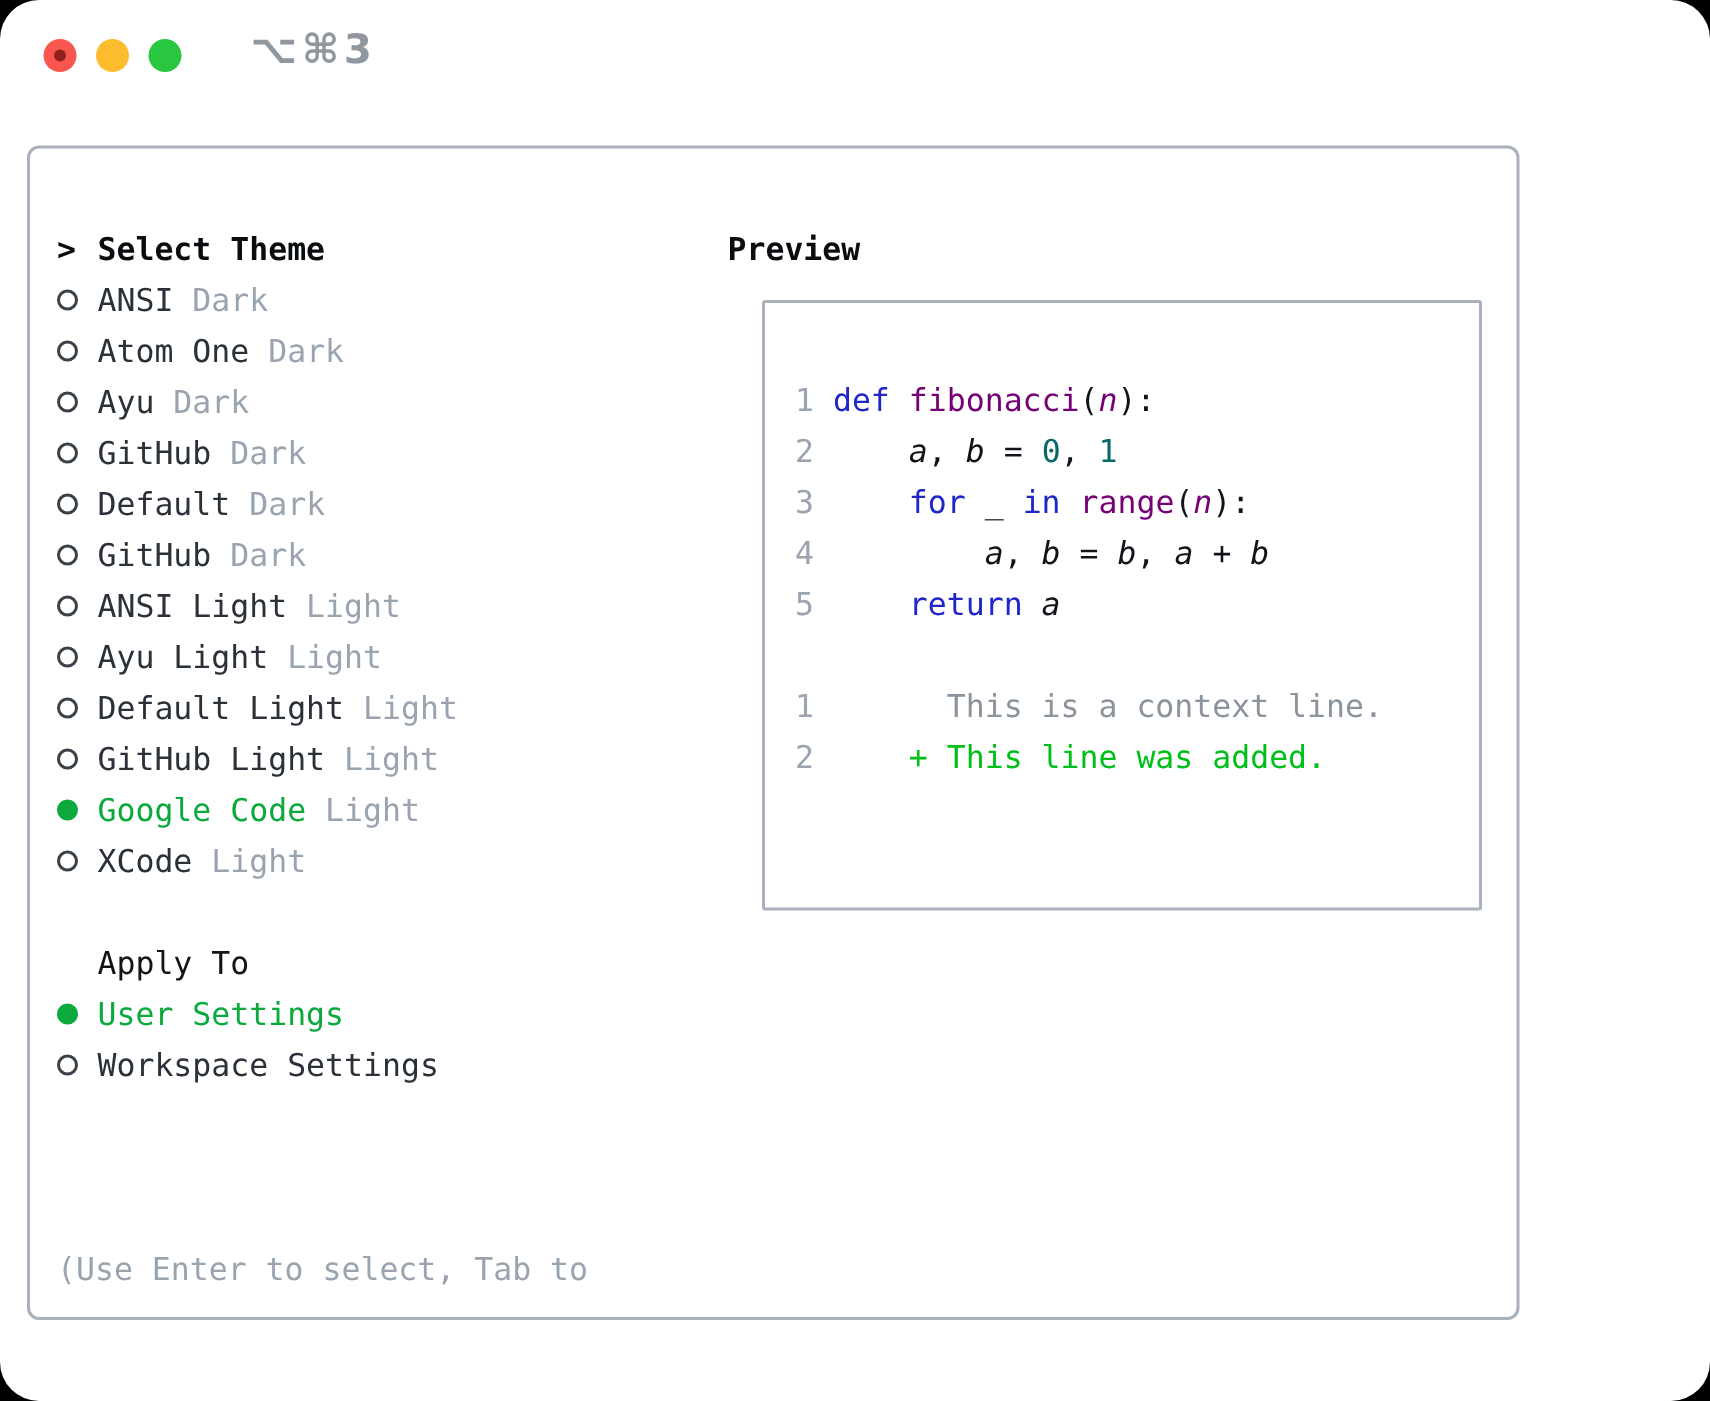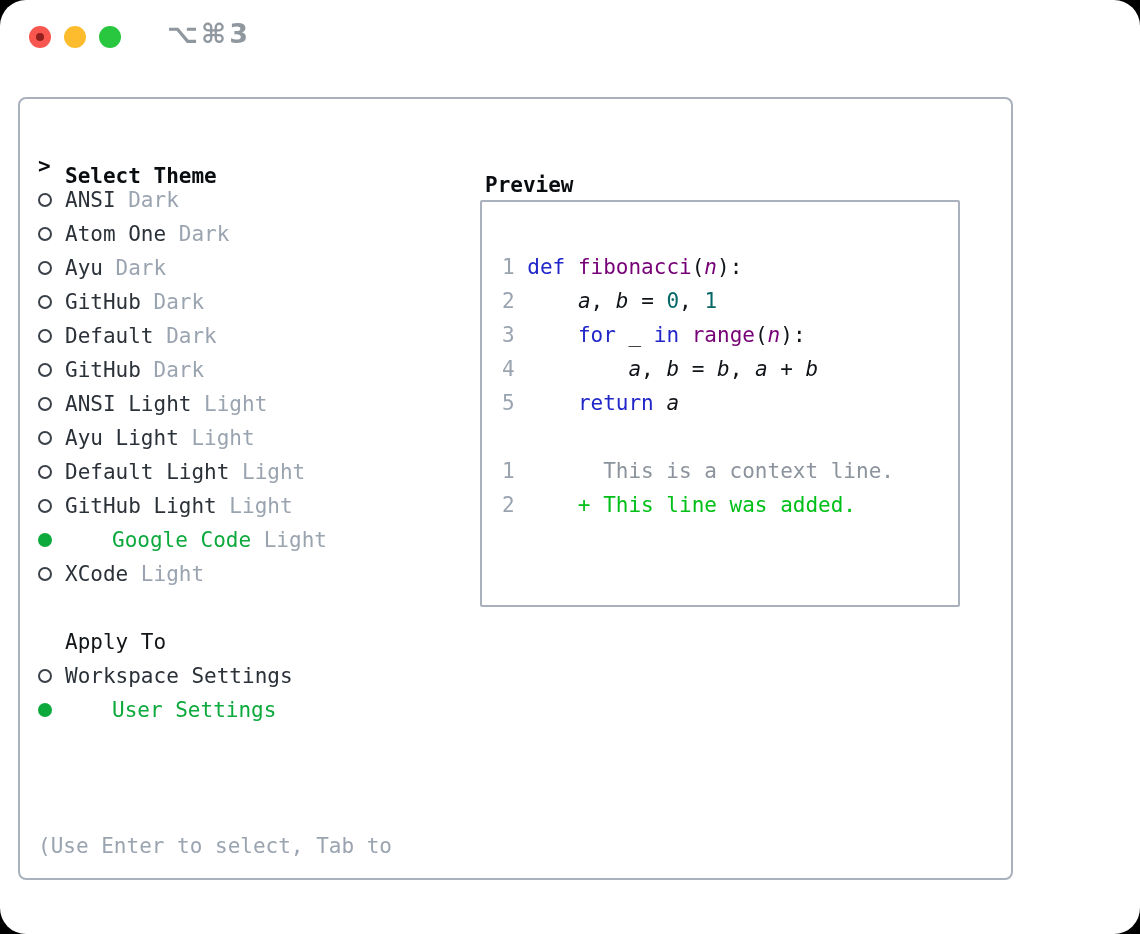--- a/index.html
+++ b/index.html
@@ -22,30 +22,30 @@
   .shortcut{position:absolute;left:167px;top:18px;font-family:"DejaVu Sans","Liberation Sans",sans-serif;
     font-size:27px;font-weight:bold;color:#8f979f;letter-spacing:3px;}
   
   .main-box{position:absolute;left:18px;top:97px;width:995px;height:783px;
     border:2px solid var(--border);border-radius:8px;background:#fff;}
   .row{height:34px;display:flex;align-items:center;font-size:21px;color:var(--text);white-space:pre;}
   .marker{width:27px;display:inline-flex;align-items:center;flex:0 0 27px;}
   .circle{width:14px;height:14px;border:2px solid #3a4149;border-radius:50%;display:inline-block;}
   .circle.sel{background:var(--green);border-color:var(--green);}
   .prompt{font-weight:bold;color:var(--heading);}
-  .htext{font-weight:bold;color:var(--heading);margin-top:19px;}
+  .htext{font-weight:bold;color:var(--heading);}
   .subhead{color:#121518;}
   .variant{color:var(--muted);}
-  .sel-label{color:var(--green);margin-left:47px;}
+  .sel-label{color:var(--green);}
   .spacer{height:34px;}
   .left-pane{position:absolute;left:18px;top:50px;width:440px;}
   .help{font-size:21px;line-height:34px;color:var(--muted);white-space:pre;}
   
   .preview-title{position:absolute;left:465px;top:50px;}
-  .preview-box{position:absolute;left:460px;top:101px;width:480px;height:407px;
+  .preview-box{position:absolute;left:488px;top:101px;width:480px;height:407px;
     border:2px solid var(--border);border-radius:2px;background:#fff;
     padding:48px 0 0 20px;overflow:hidden;}
   .pline{height:34px;font-size:21px;line-height:34px;white-space:pre;color:#101418;}
   .pline .num{color:var(--lnum);}
   .tok-kw{color:var(--kw);}
   .tok-fn{color:var(--fn);}
   .tok-arg{color:var(--fn);font-style:italic;}
   .tok-var{color:#101418;font-style:italic;}
   .tok-lit{color:var(--lit);}
   .tok-pln{color:#101418;}
@@ -89,22 +89,22 @@
           <div class="row"><span class="marker"><span class="circle"></span></span><span>XCode</span><span class="variant"> Light</span></div>
         </div>
 
       <div class="spacer"></div>
 
       <div class="row">
         <span class="marker"></span><span class="subhead">Apply To</span>
       </div>
 
       <div id="apply-list">
+          <div class="row"><span class="marker"><span class="circle sel"></span></span><span class="sel-label">User Settings</span></div>
           <div class="row"><span class="marker"><span class="circle"></span></span><span>Workspace Settings</span></div>
-          <div class="row"><span class="marker"><span class="circle sel"></span></span><span class="sel-label">User Settings</span></div>
         </div>
 
       <div class="spacer"></div>
 
       <div class="help">
         <div>(Use Enter to select, Tab to</div>
         <div>change focus)</div>
       </div>
     </div>
 

